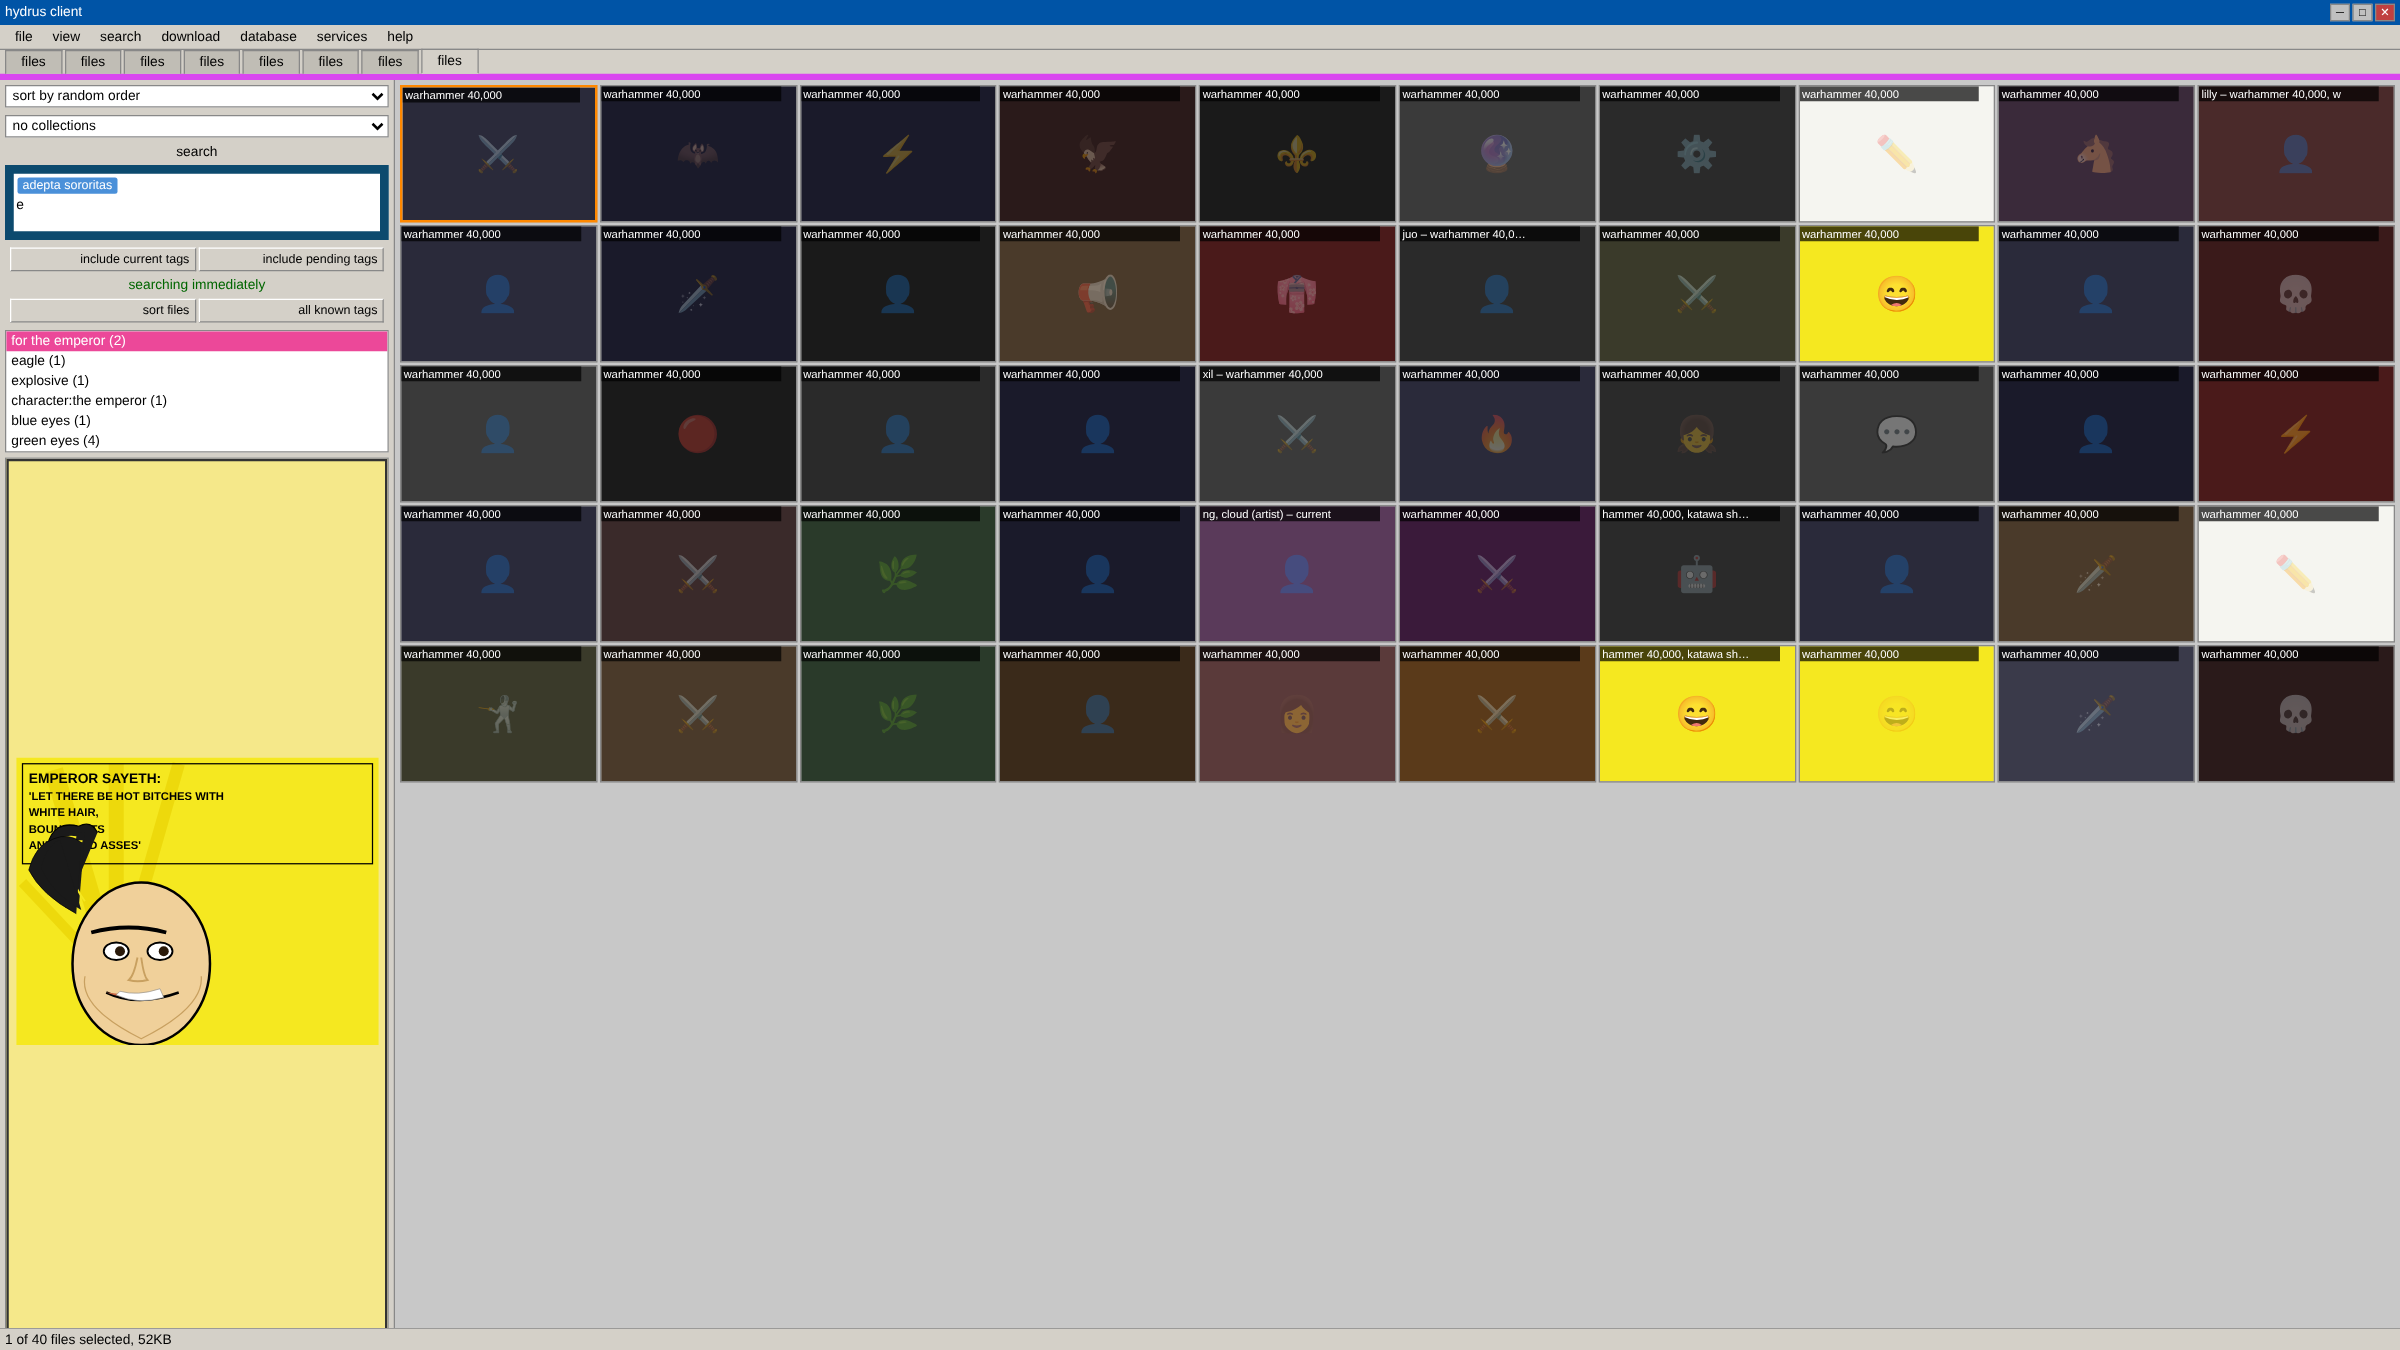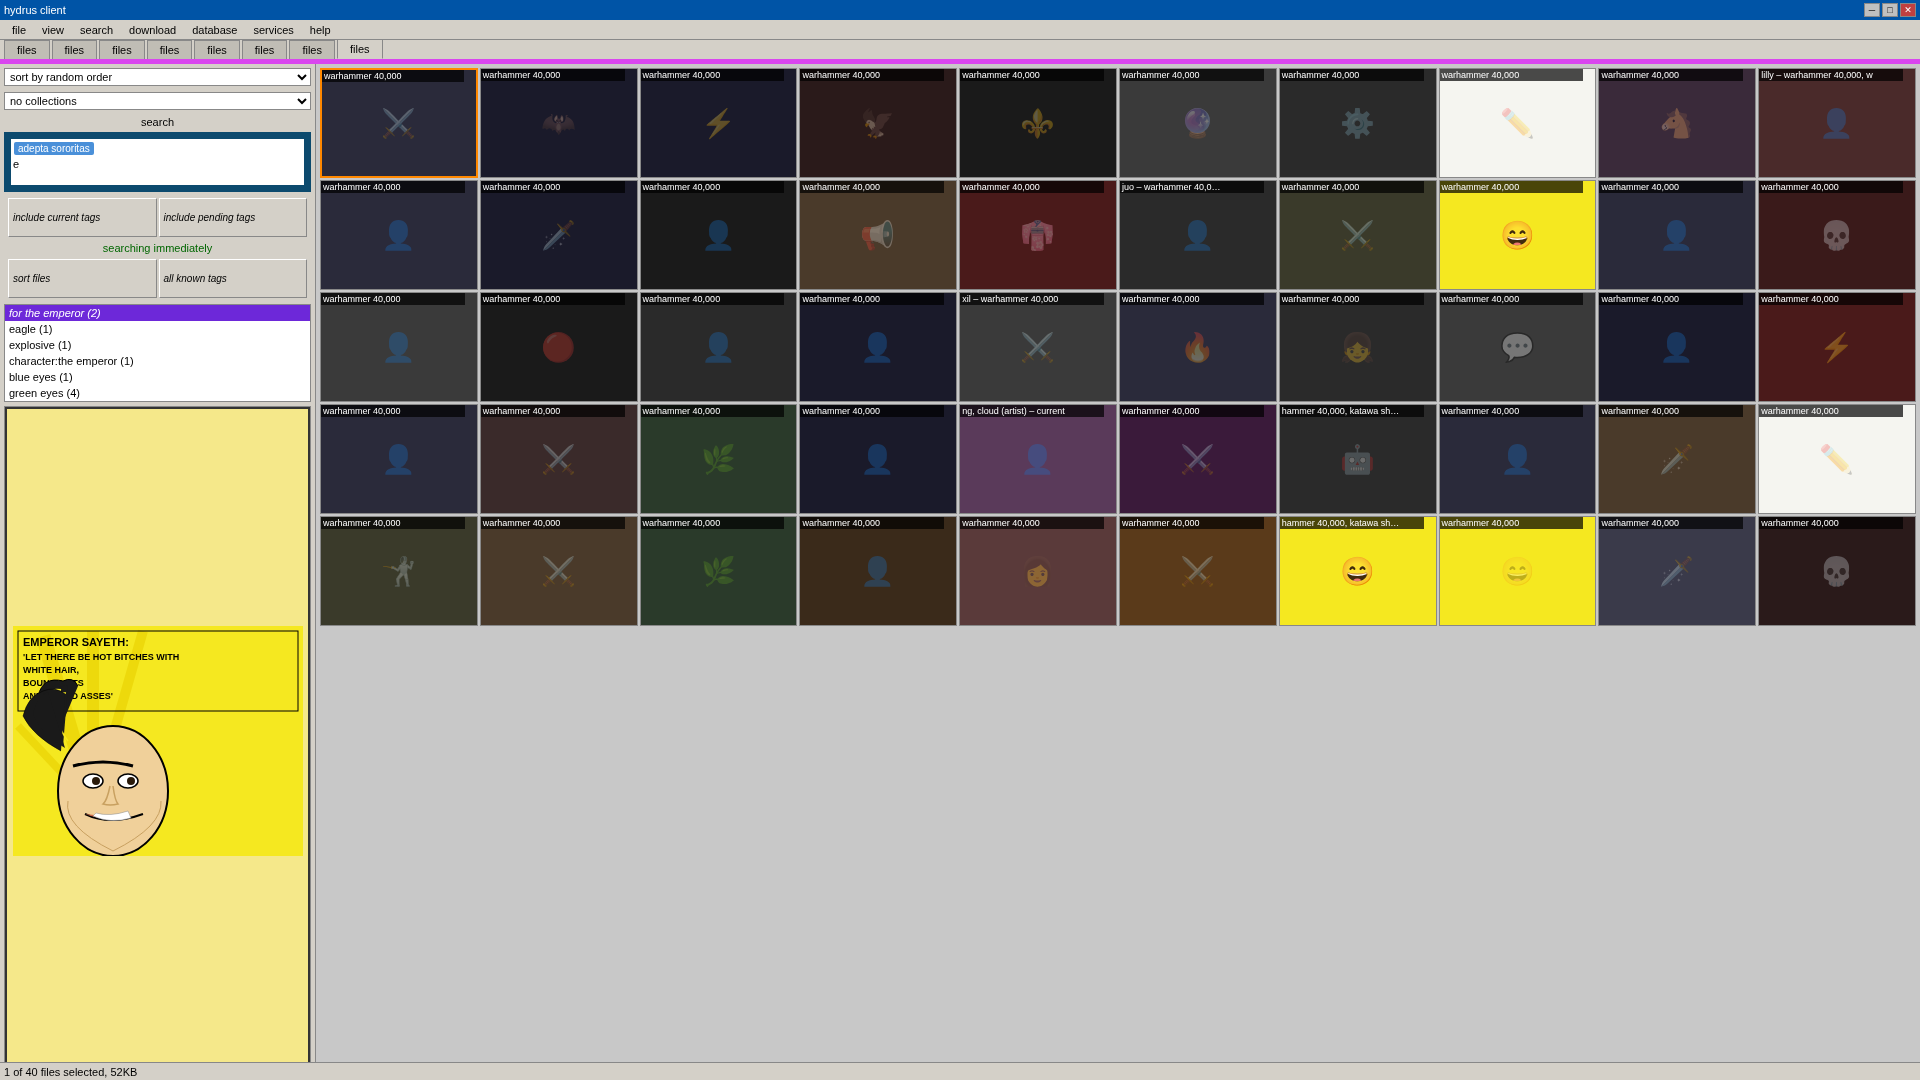--- a/index.html
+++ b/index.html
@@ -141,29 +141,28 @@
     }
 
     
     #buttons-row {
       display: flex;
       gap: 2px;
       padding: 2px 4px;
     }
     .btn {
       flex: 1;
-      padding: 13px 4px;
+      padding: 3px 4px;
       background: #d4d0c8;
       border: 1px solid #888;
       border-top-color: #fff;
       border-left-color: #fff;
       cursor: pointer;
       font-size: 10px;
-      text-align: left;
-      font-style: italic;
+      text-align: right;
     }
 
     
     #searching-status {
       text-align: center;
       padding: 3px;
       font-size: 11px;
       color: #006600;
     }
 
@@ -180,21 +179,21 @@
       border: 1px solid #888;
       margin: 0 4px;
       max-height: 150px;
       overflow-y: auto;
     }
     .autocomplete-item {
       padding: 2px 4px;
       font-size: 11px;
       cursor: pointer;
     }
-    .autocomplete-item.selected { background: #6d28d9; color: white; font-style: italic; }
+    .autocomplete-item.selected { background: #ec4899; color: white; }
 
     
     #preview-panel {
       flex: 1;
       background: #f0f0e8;
       margin: 4px;
       border: 1px solid #888;
       overflow: hidden;
       display: flex;
       align-items: center;

